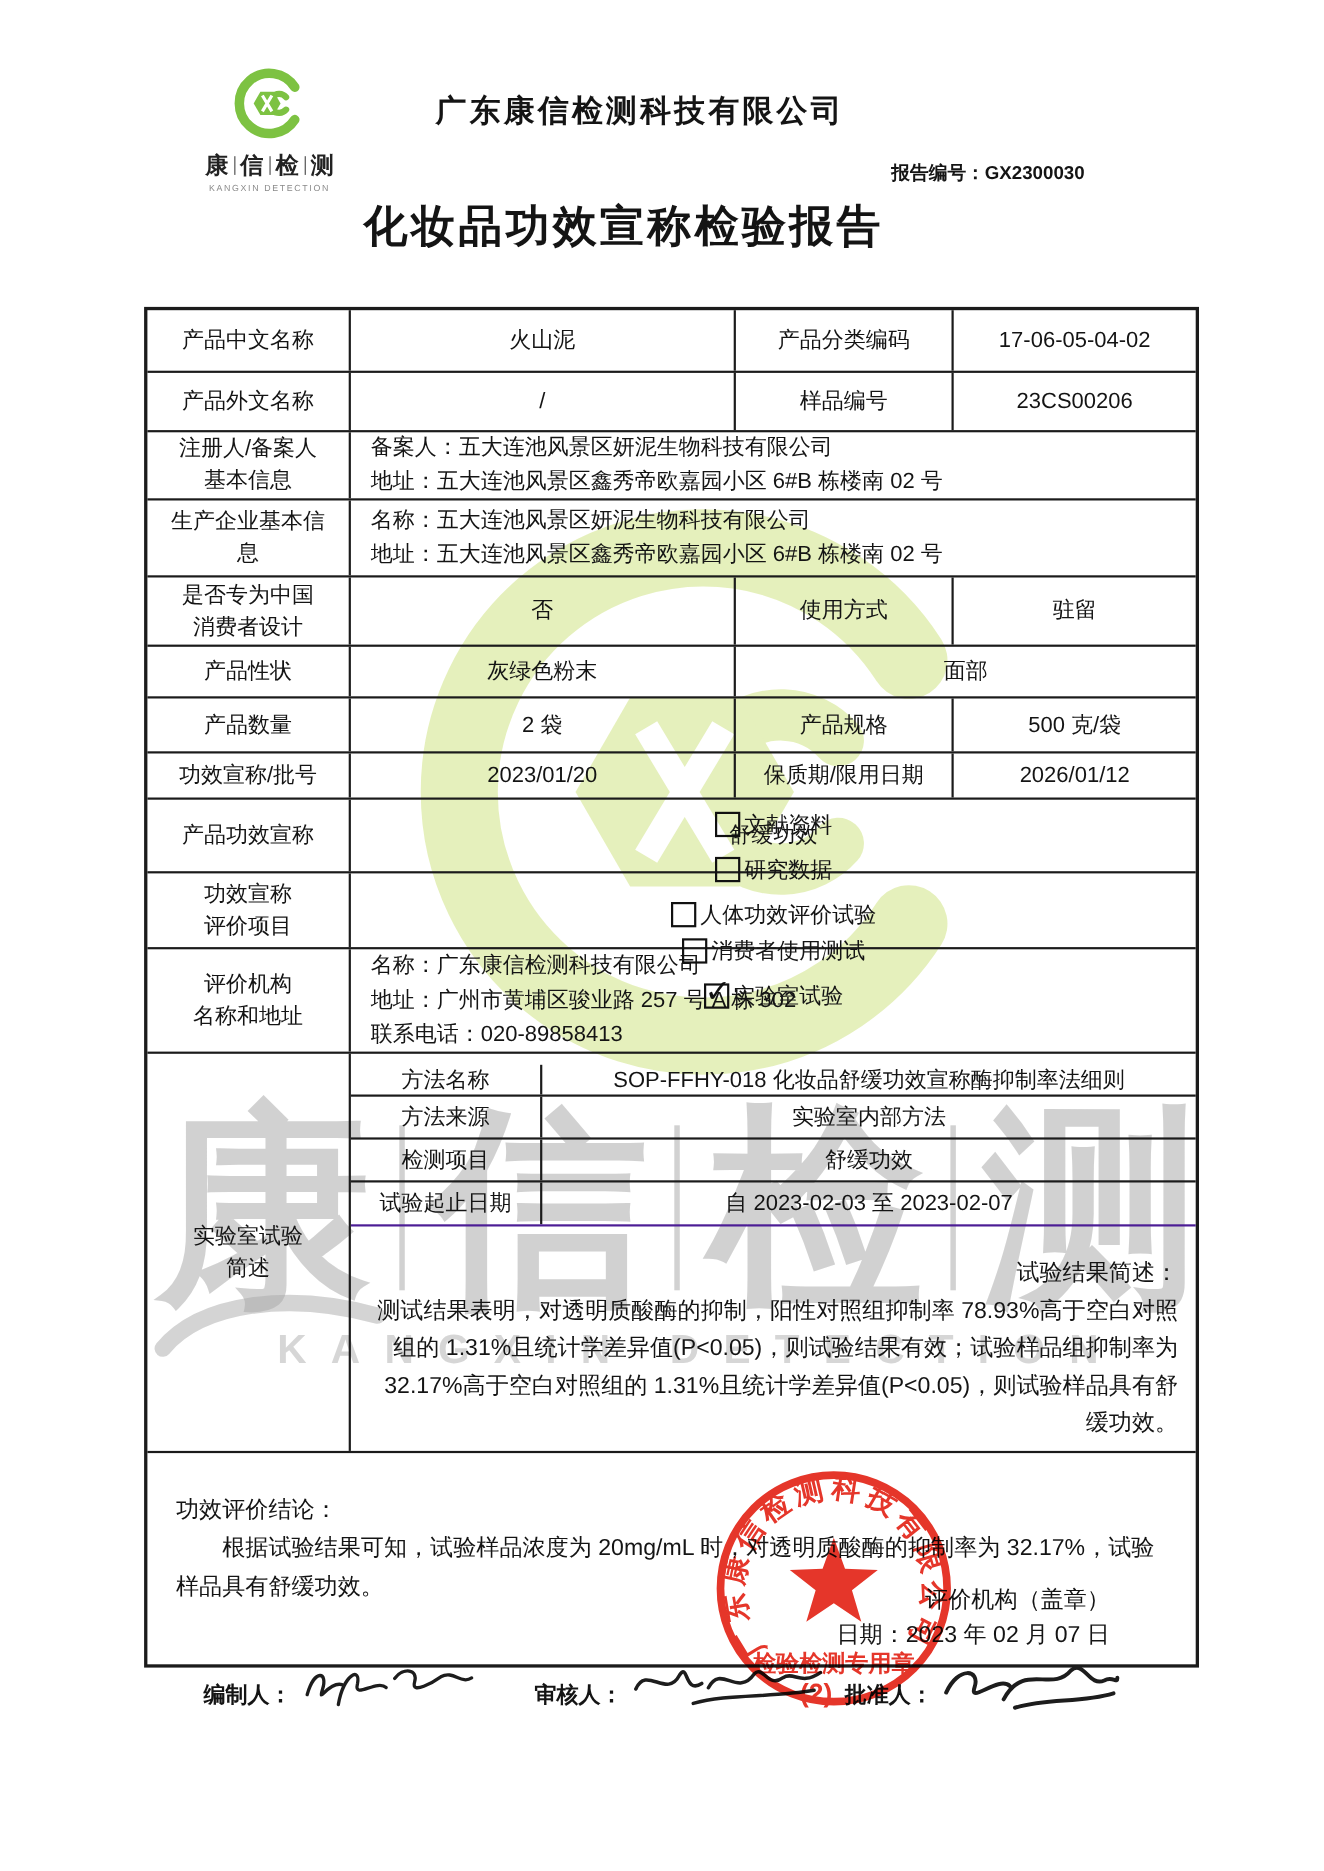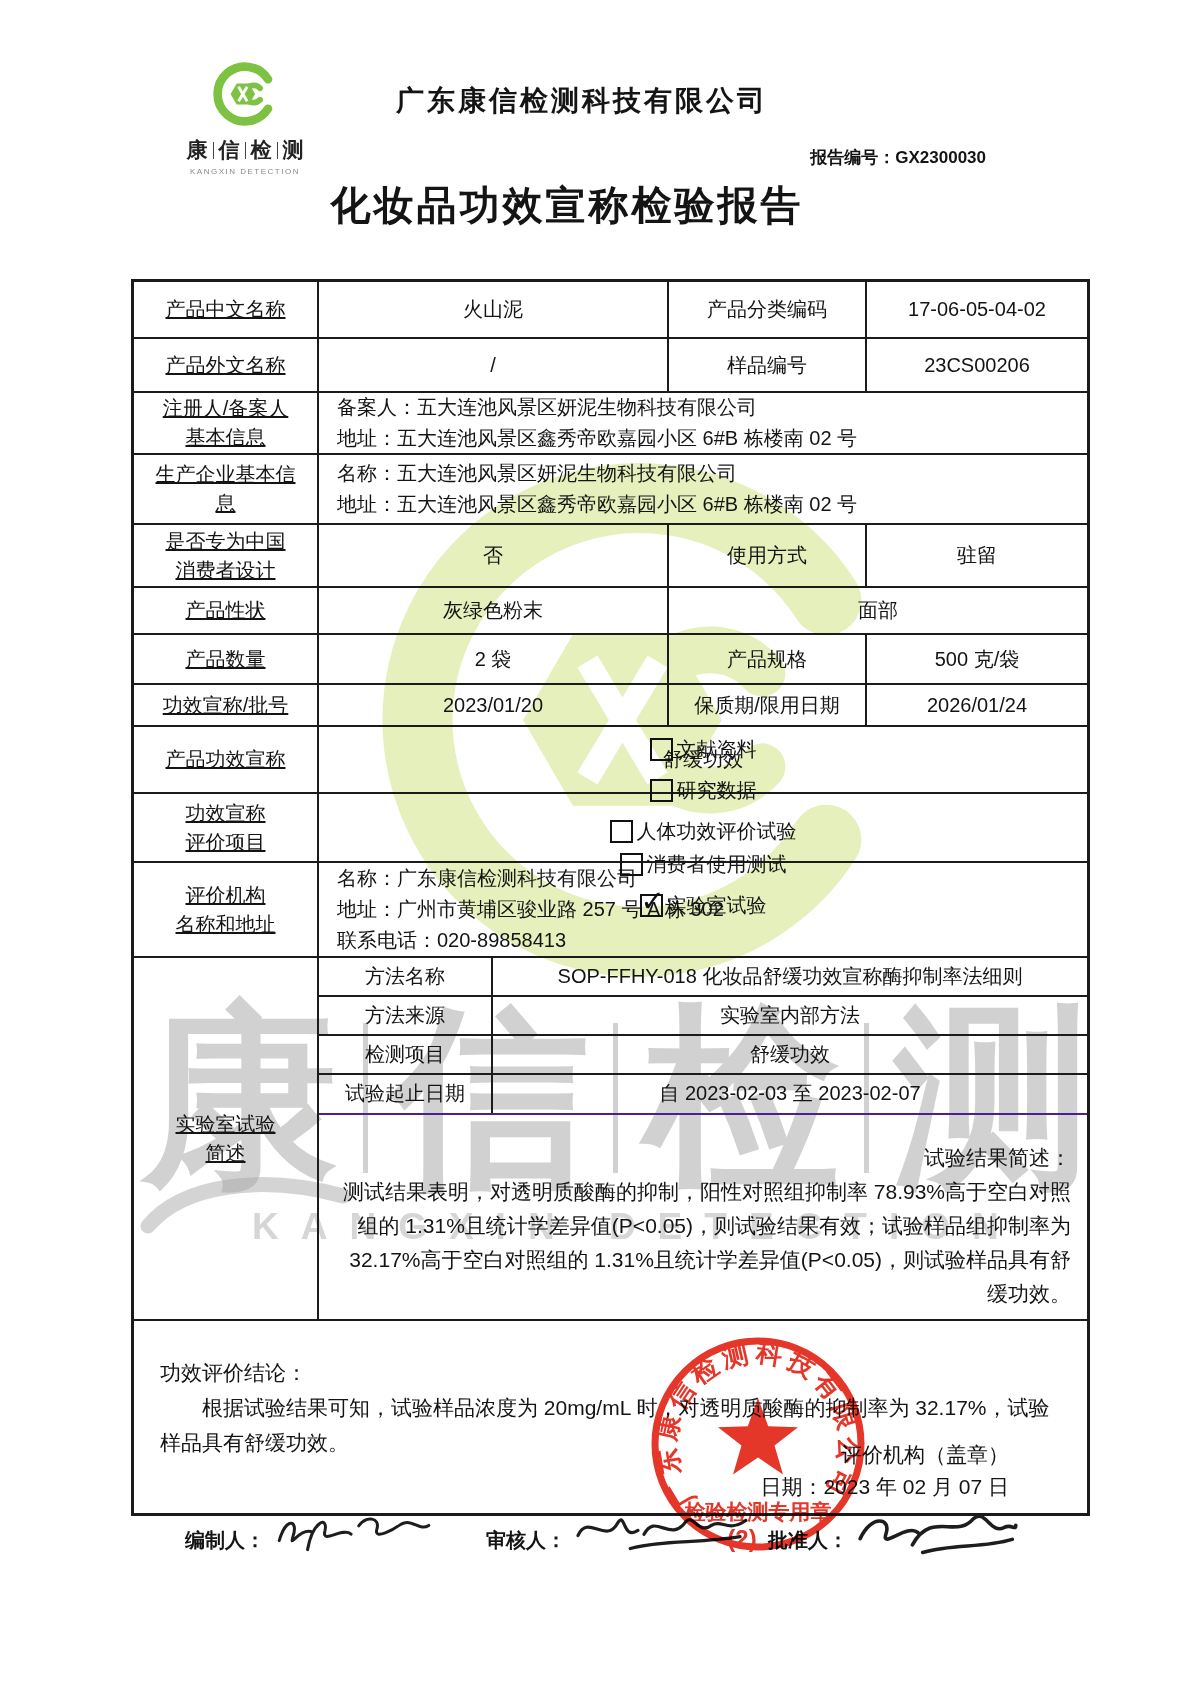--- a/index.html
+++ b/index.html
@@ -31,36 +31,36 @@
   .report-no{position:absolute;top:146px;right:218px;font-size:17px;font-weight:700;z-index:2;white-space:nowrap;}
   .doc-title{position:absolute;top:178px;left:0;width:1204px;text-align:center;transform:translateX(-35px);
     font-size:40px;font-weight:800;letter-spacing:3px;z-index:2;}
   
   .tbl{position:absolute;left:131px;top:279px;width:959px;z-index:1;
     border:3px solid #1b1b1b;box-sizing:border-box;background:transparent;font-size:20px;}
   .tr{display:flex;border-top:2px solid #1b1b1b;box-sizing:border-box;}
   .tr.first{border-top:none;}
   .td{box-sizing:border-box;border-left:2px solid #1b1b1b;display:flex;align-items:center;justify-content:center;
     text-align:center;white-space:pre-line;line-height:29px;padding:2px 6px;}
-  .td.nb{border-left:none;text-decoration:underline;}
+  .td.nb{border-left:none;}
   .w1{width:183px;flex:none;}
   .w2{width:350px;flex:none;}
   .w3{width:198px;flex:none;}
   .w4{flex:1;}
   .left{justify-content:flex-start;text-align:left;padding:4px 14px 4px 18px;line-height:31px;}
   
   .claims{flex:1;display:flex;flex-direction:column;align-items:center;justify-content:center;gap:6px;border-left:2px solid #1b1b1b;box-sizing:border-box;}
   .claim-line{display:flex;align-items:center;gap:14px;flex-direction:column;}
   .claim-item{display:flex;align-items:center;}
   .cb{position:relative;width:19px;height:19px;border:2px solid #111;display:inline-block;margin-right:4px;background:transparent;flex:none;}
   .cb[data-checked="true"]::after{content:"✓";position:absolute;left:-1px;top:-12px;font-size:29px;font-weight:700;color:#111;}
   
   .lab-right{flex:1;display:flex;flex-direction:column;border-left:2px solid #1b1b1b;box-sizing:border-box;}
   .lab-sub{display:flex;border-top:2px solid #1b1b1b;box-sizing:border-box;}
-  .lab-sub.first{border-top:none;}
+  .lab-sub.first{border-top:none;align-items:flex-end;}
   .lab-sl{width:174px;flex:none;border-right:2px solid #1b1b1b;display:flex;align-items:center;justify-content:center;box-sizing:border-box;}
   .lab-sv{flex:1;display:flex;align-items:center;justify-content:center;text-align:center;}
   .lab-res{flex:1;border-top:2px solid #4c1d95;padding:26px 16px 8px 20px;font-size:21px;line-height:34px;text-align:right;box-sizing:border-box;}
   
   .concl{height:194px;border-top:2px solid #1b1b1b;position:relative;padding:34px 26px;box-sizing:border-box;
     font-size:21px;line-height:35px;text-align:left;}
   .concl-body{text-indent:2em;}
   .seal-block{position:absolute;right:78px;top:118px;text-align:right;line-height:32px;font-size:21px;white-space:nowrap;}
   
   .stamp{position:absolute;left:642px;top:1328px;z-index:4;mix-blend-mode:multiply;opacity:.92;}
@@ -173,21 +173,21 @@
       <div class="td w1 nb">产品数量</div>
       <div class="td w2">2 袋</div>
       <div class="td w3">产品规格</div>
       <div class="td w4">500 克/袋</div>
     </div>
 
     <div class="tr" style="height:42px">
       <div class="td w1 nb">功效宣称/批号</div>
       <div class="td w2">2023/01/20</div>
       <div class="td w3">保质期/限用日期</div>
-      <div class="td w4">2026/01/24</div>
+      <div class="td w4">2026/01/12</div>
     </div>
 
     <div class="tr" style="height:67px">
       <div class="td w1 nb">产品功效宣称</div>
       <div class="td w4">舒缓功效</div>
     </div>
 
     <div class="tr" style="height:69px">
       <div class="td w1 nb">功效宣称
 评价项目</div>

